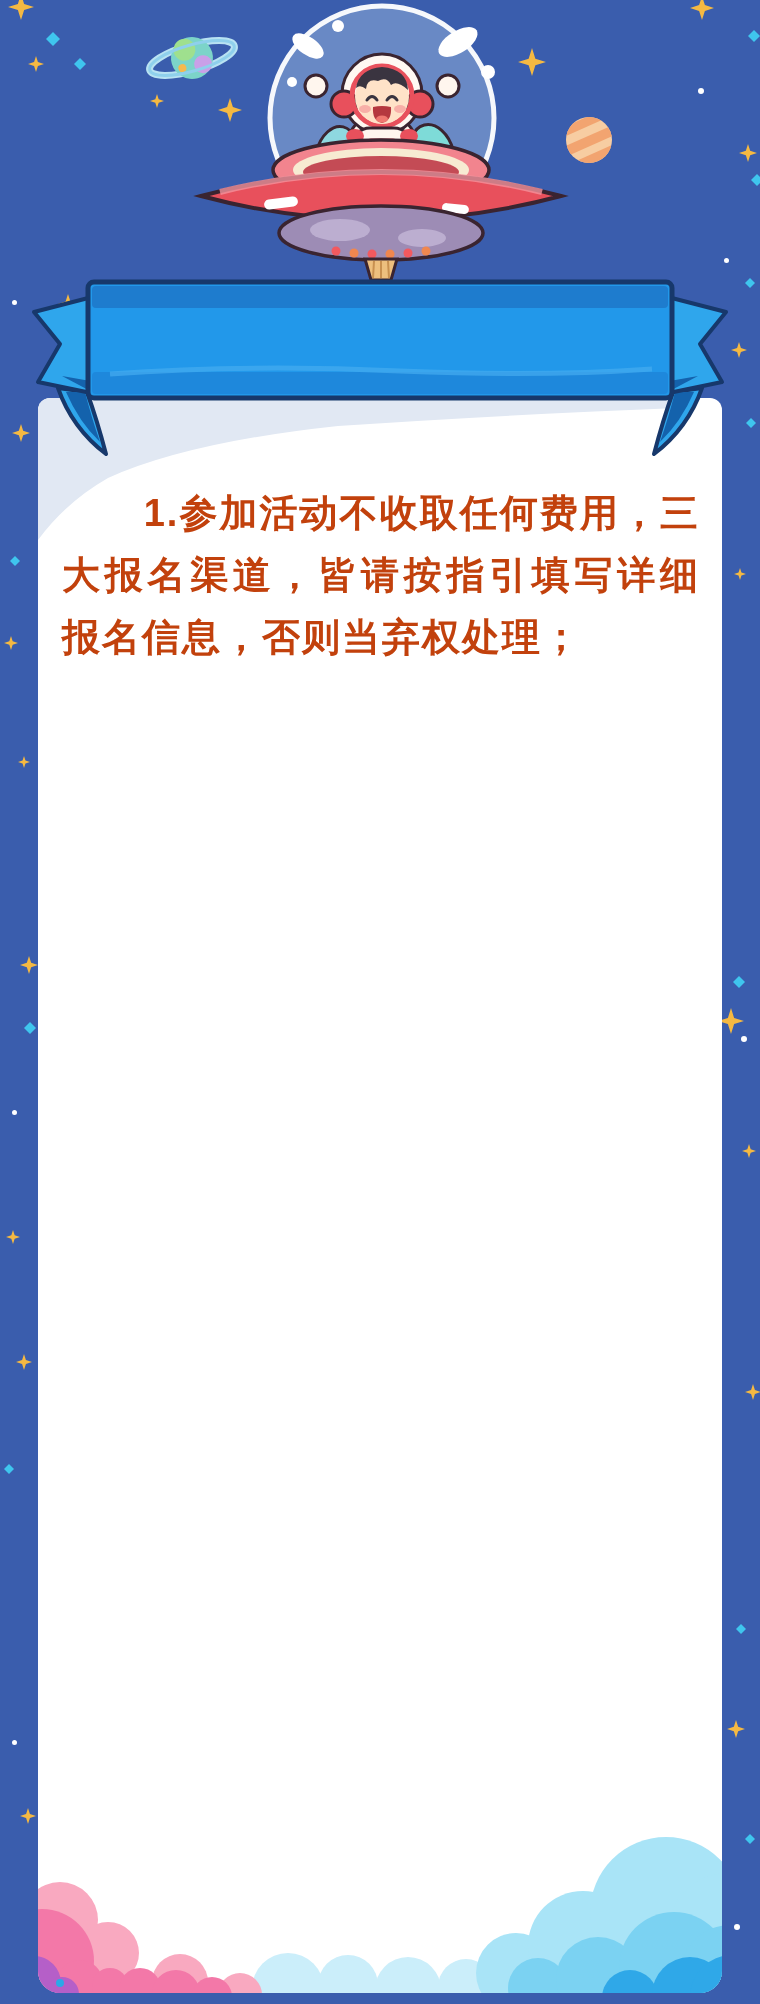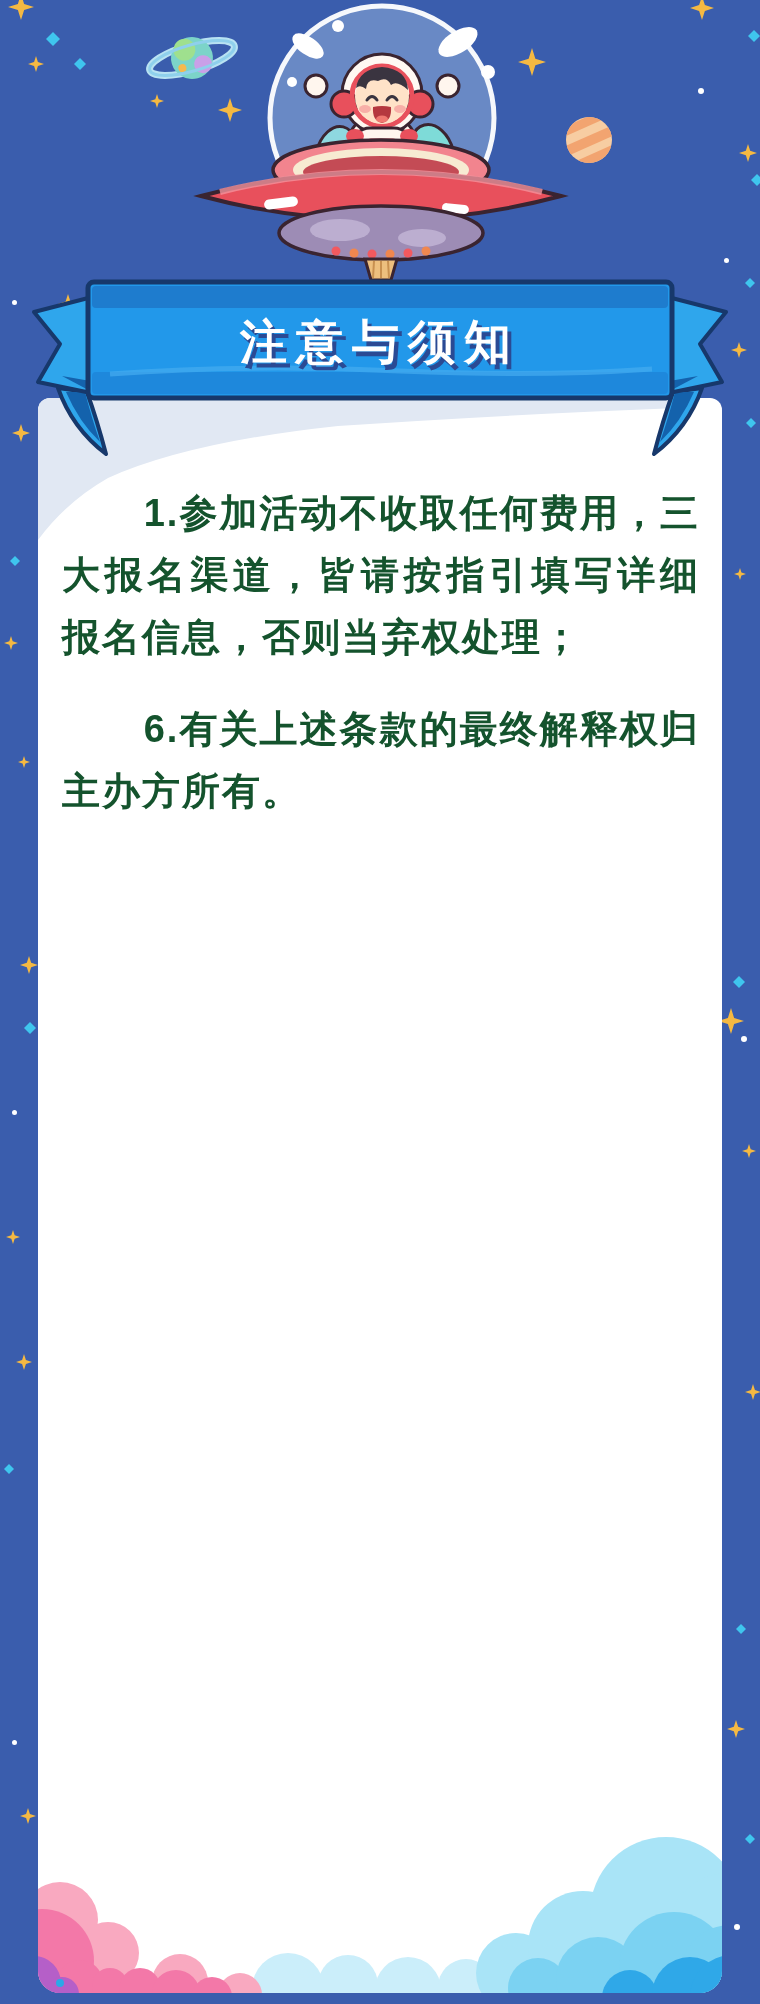--- a/index.html
+++ b/index.html
@@ -28,21 +28,21 @@
   .card{
     position:absolute;left:38px;top:398px;width:684px;height:1595px;
     background:#ffffff;border-radius:12px 12px 22px 22px;overflow:hidden;
   }
   .card-shadow{position:absolute;left:0;top:0;width:684px;height:150px;}
   .notice-text{position:absolute;left:0;top:0;width:684px;box-sizing:border-box;
     padding:84px 22px 0 24px;}
   .notice-text p{
     margin:0 0 30px 0;
     font-size:38px;line-height:62px;letter-spacing:2px;
-    color:#14532d;font-weight:600;
+    color:#c2410c;font-weight:600;
     text-align:justify;text-indent:2.15em;
   }
   .clouds{position:absolute;left:0;bottom:0;width:684px;height:210px;}
 </style>
 </head>
 <body>
 
 <div class="poster">
 
   <div class="star4" style="left:8px;top:-6px;width:26px;height:26px;"></div>
@@ -189,21 +189,20 @@
       <path d="M 234 261 L 233 278 M 241 261 L 241 278 M 248 261 L 249 278" stroke="#C89050" stroke-width="2"></path>
     </g>
   </svg>
 
   <div class="card">
     <svg class="card-shadow" viewBox="0 0 684 150" preserveAspectRatio="none">
       <path d="M 0 0 H 640 V 10 Q 480 16 300 28 Q 150 44 70 80 Q 28 104 0 142 Z" fill="#E1E8F3"></path>
     </svg>
     <div class="notice-text">
       <p>1.参加活动不收取任何费用，三大报名渠道，皆请按指引填写详细报名信息，否则当弃权处理；</p>
-      <p>6.有关上述条款的最终解释权归主办方所有。</p>
     </div>
 
     <svg class="clouds" viewBox="0 0 684 210">
 
       <g fill="#CBEEFA">
         <circle cx="250" cy="206" r="36"></circle>
           <circle cx="310" cy="202" r="30"></circle>
         <circle cx="370" cy="207" r="33"></circle>
           <circle cx="428" cy="204" r="28"></circle>
       </g>
@@ -265,15 +264,14 @@
       <path d="M 96 112 L 62 106 L 96 124 Z" fill="#1462AC"></path>
     </g>
 
     <g>
       <rect x="88" y="12" width="584" height="116" rx="6" fill="#2298EA" stroke="#17386B" stroke-width="5"></rect>
       <rect x="92" y="16" width="576" height="22" rx="4" fill="#1E7CCE"></rect>
       <rect x="92" y="102" width="576" height="22" rx="4" fill="#1E88DC"></rect>
       <path d="M 110 104 Q 250 94 400 101 Q 540 107 652 99" fill="none" stroke="#45ACF0" stroke-width="5" opacity="0.7"></path>
     </g>
   </svg>
-  <div class="banner-title">注意与须知</div>
 
 </div>
 
 </body></html>

